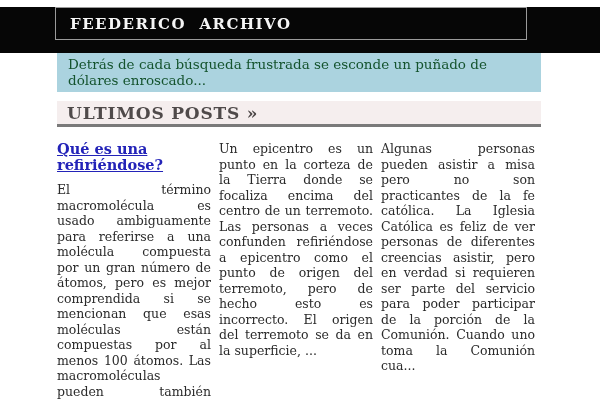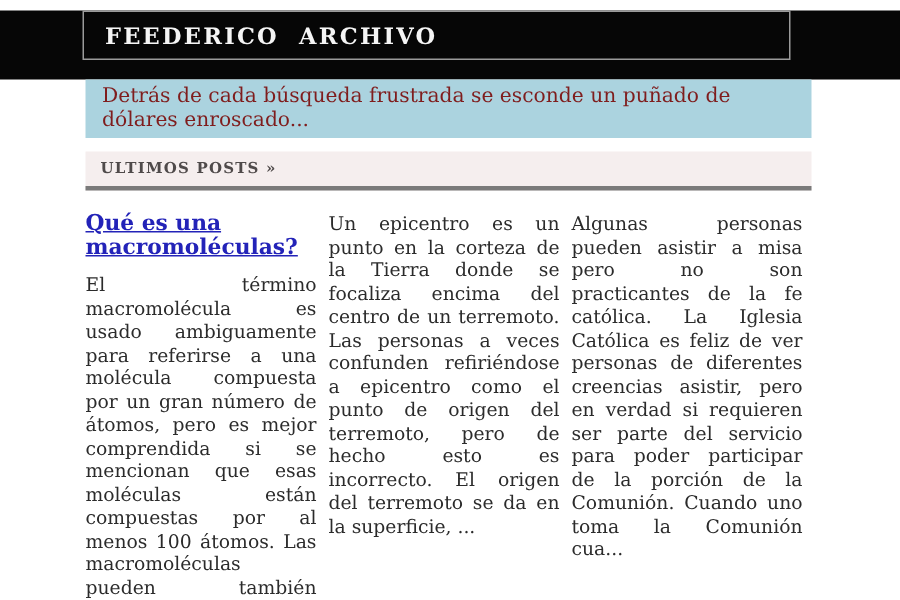--- a/index.html
+++ b/index.html
@@ -30,36 +30,36 @@
     cursor: pointer;
   }
   
   .banner {
     margin-left: 57px;
     width: 484px;
     background: #abd3df;
     padding: 3px 12px 4px 11px;
   }
   .banner p {
-    color: #7f1d1d;
+    color: #14532d;
     font-size: 13.5px;
     line-height: 16px;
     width: 420px;
   }
   
   .section-bar {
     margin: 9px 0 0 57px;
     width: 484px;
     background: #f5eeee;
     border-bottom: 3px solid #7a7a7a;
     padding: 4px 10px 3px 10px;
   }
   .section-bar h2 {
     color: #4f4a4a;
-    font-size: 10px;
+    font-size: 17px;
     font-weight: bold;
     letter-spacing: 0.8px;
     line-height: 16px;
   }
   
   .posts {
     margin: 14px 0 0 57px;
     width: 486px;
   }
   .posts-row {
@@ -100,21 +100,21 @@
   <p>Detrás de cada búsqueda frustrada se esconde un puñado de dólares enroscado...</p>
 </div>
 
 <div class="section-bar">
   <h2>ULTIMOS POSTS »</h2>
 </div>
 
 <div class="posts">
   <div class="posts-row">
     <article class="post">
-      <a class="post-title">Qué es una macromoléculas?</a>
+      <a class="post-title">Qué es una refiriéndose?</a>
       <p class="post-excerpt">El término macromolécula es usado ambiguamente para referirse a una molécula compuesta por un gran número de átomos, pero es mejor comprendida si se mencionan que esas moléculas están compuestas por al menos 100 átomos. Las macromoléculas pueden también referirse de manera menos específic...</p>
     </article>
     <article class="post">
       <p class="post-excerpt">Un epicentro es un punto en la corteza de la Tierra donde se focaliza encima del centro de un terremoto. Las personas a veces confunden refiriéndose a epicentro como el punto de origen del terremoto, pero de hecho esto es incorrecto. El origen del terremoto se da en la superficie, ...</p>
     </article>
     <article class="post">
       <p class="post-excerpt">Algunas personas pueden asistir a misa pero no son practicantes de la fe católica. La Iglesia Católica es feliz de ver personas de diferentes creencias asistir, pero en verdad si requieren ser parte del servicio para poder participar de la porción de la Comunión. Cuando uno toma la Comunión cua...</p>
     </article>
   </div>
 

